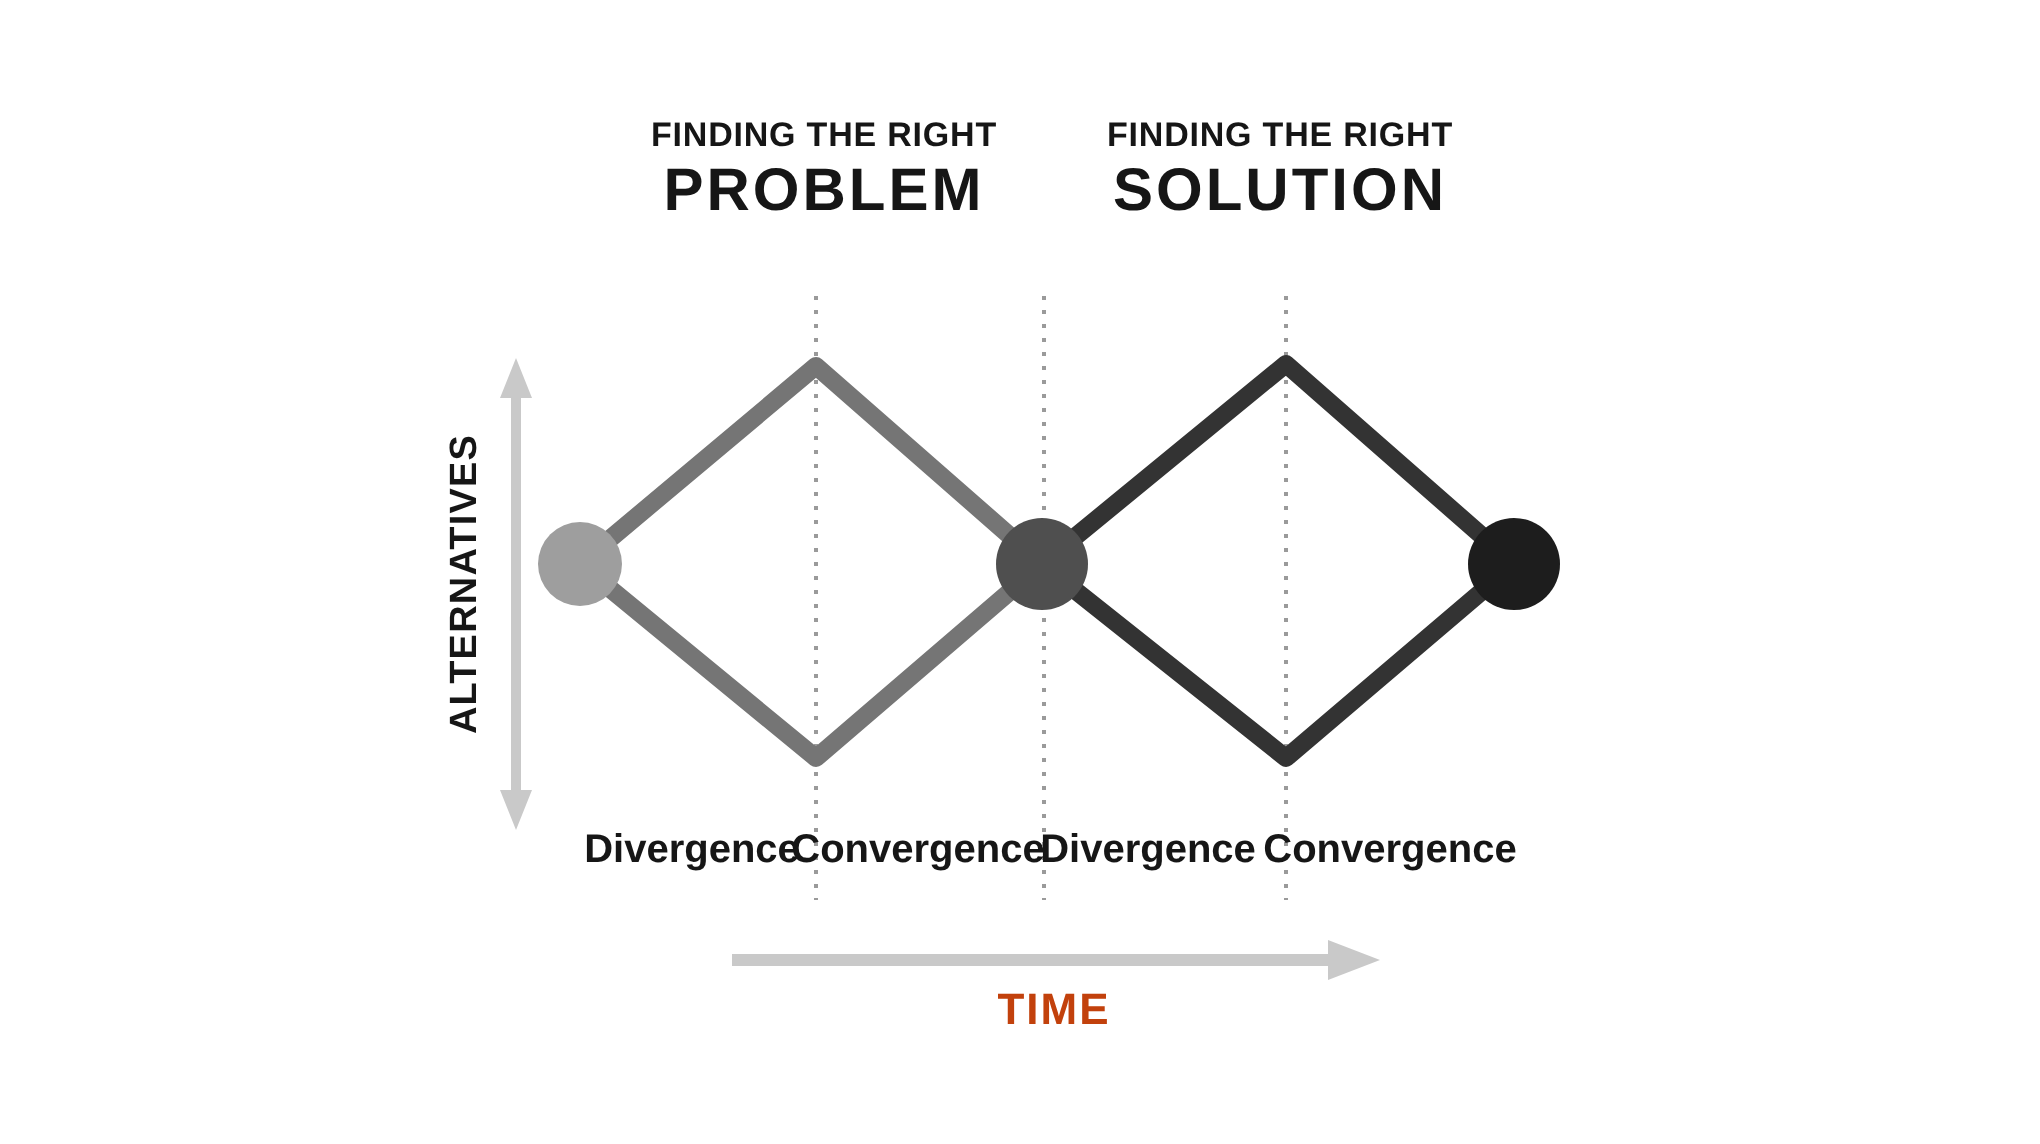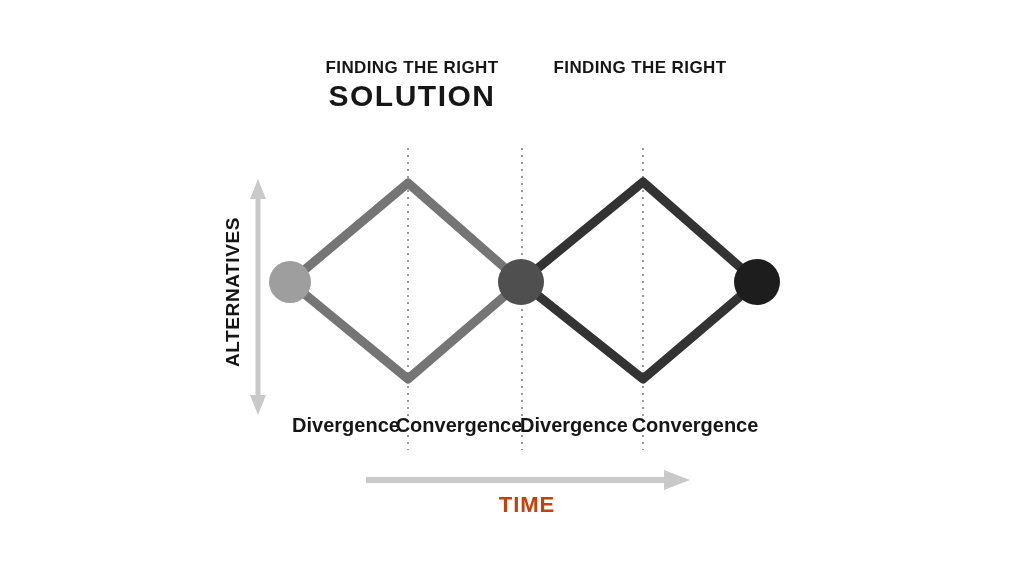--- a/index.html
+++ b/index.html
@@ -100,24 +100,25 @@
 
     <polygon points="521,282 643,182 757,282 643,379" fill="none" stroke-width="9" stroke-linejoin="round" stroke="#333333"></polygon>
 
     <circle cx="290" cy="282" r="21" fill="#9e9e9e"></circle>
     <circle cx="521" cy="282" r="23" fill="#4f4f4f"></circle>
     <circle cx="757" cy="282" r="23" fill="#1d1d1d"></circle>
   </svg>
 
   <div class="title-block" id="problem-title">
     <span class="eyebrow">FINDING THE RIGHT</span>
-    <span class="main">SOLUTION</span>
+    <span class="main">PROBLEM</span>
   </div>
   <div class="title-block" id="solution-title">
     <span class="eyebrow">FINDING THE RIGHT</span>
+    <span class="main">SOLUTION</span>
   </div>
 
   <span class="phase-label" id="phase-0">Divergence</span>
   <span class="phase-label" id="phase-1">Convergence</span>
   <span class="phase-label" id="phase-2">Divergence</span>
   <span class="phase-label" id="phase-3">Convergence</span>
 
   <span class="time-label">TIME</span>
   <span class="alternatives-label">ALTERNATIVES</span>
 

